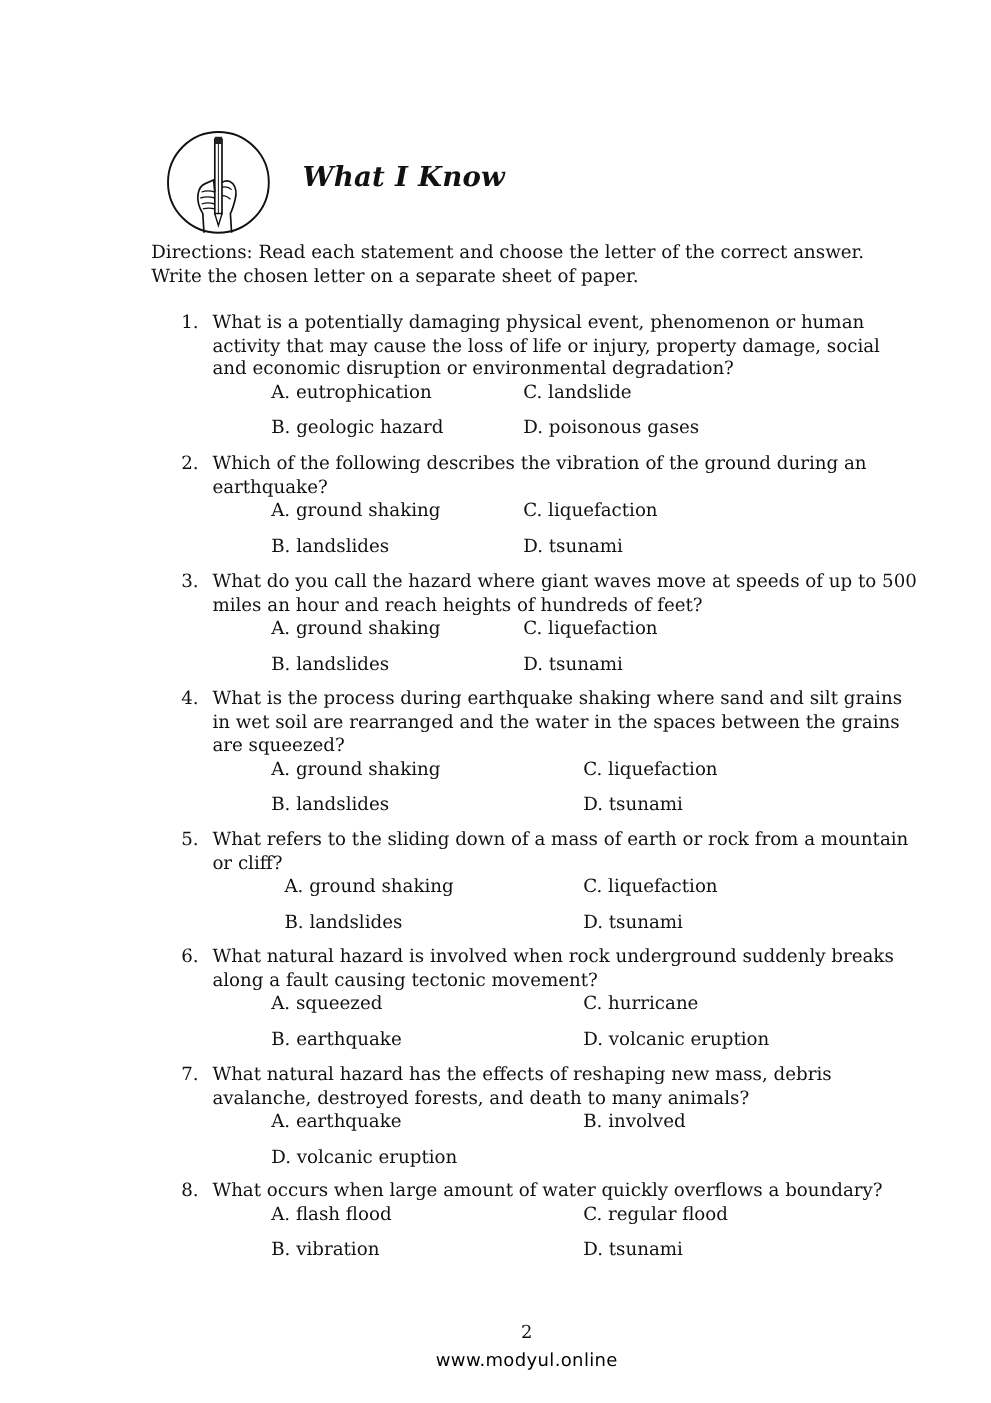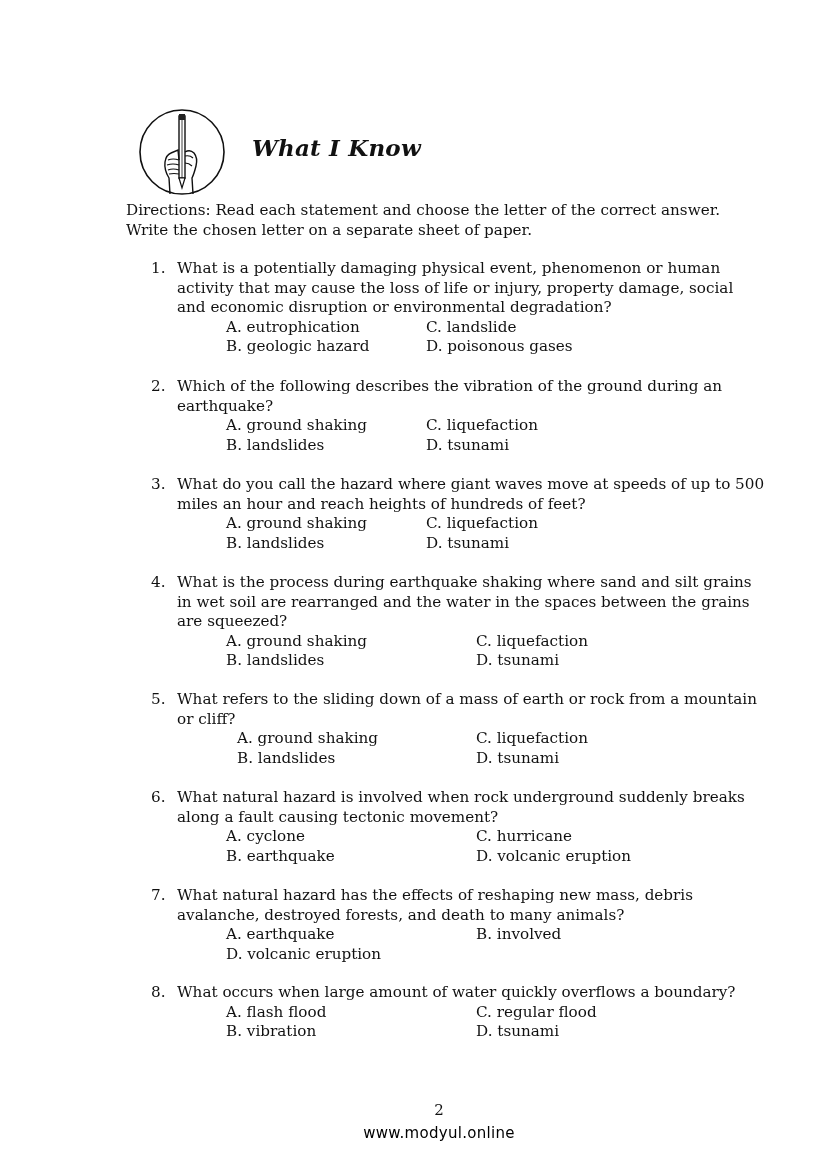--- a/index.html
+++ b/index.html
@@ -17,21 +17,21 @@
     font-size: 23px; letter-spacing: 0.2px; color: #111;
   }
   .directions {
     position: absolute; left: 100px; top: 201px; width: 640px;
     font-size: 15.2px; line-height: 19.8px;
   }
   .q { position: absolute; left: 125px; width: 615px; font-size: 15.2px; line-height: 19.6px; }
   .q .stem { display: flex; }
   .q .num { width: 26px; flex: none; }
   .q .text { flex: 1; }
-  .opts { display: grid; grid-template-columns: 200px 200px; margin-left: 75px; }
+  .opts { display: grid; grid-template-columns: 200px 200px; margin-left: 75px; gap: 10px; }
   .opts.wide { grid-template-columns: 250px 200px; }
   .opts.wide2 { grid-template-columns: 239px 200px; margin-left: 86px; }
   .opt { white-space: nowrap; }
   .pagenum { position: absolute; left: 0; width: 826px; top: 1101px; text-align: center; font-size: 15px; }
   .footer {
     position: absolute; left: 0; width: 826px; top: 1124px; text-align: center;
     font-family: "DejaVu Sans", sans-serif; font-size: 15px; color: #000000; letter-spacing: 0.3px;
   }
 </style>
 </head>
@@ -121,21 +121,21 @@
       <span class="opt">D. tsunami</span>
     </div>
   </div>
 
   <div class="q" style="top:788px;">
     <div class="stem">
       <span class="num">6.</span>
       <span class="text">What natural hazard is involved when rock underground suddenly breaks along a fault causing tectonic movement?</span>
     </div>
     <div class="opts wide">
-      <span class="opt">A. cyclone</span>
+      <span class="opt">A. squeezed</span>
       <span class="opt">C. hurricane</span>
       <span class="opt">B. earthquake</span>
       <span class="opt">D. volcanic eruption</span>
     </div>
   </div>
 
   <div class="q" style="top:886px;">
     <div class="stem">
       <span class="num">7.</span>
       <span class="text">What natural hazard has the effects of reshaping new mass, debris avalanche, destroyed forests, and death to many animals?</span>

